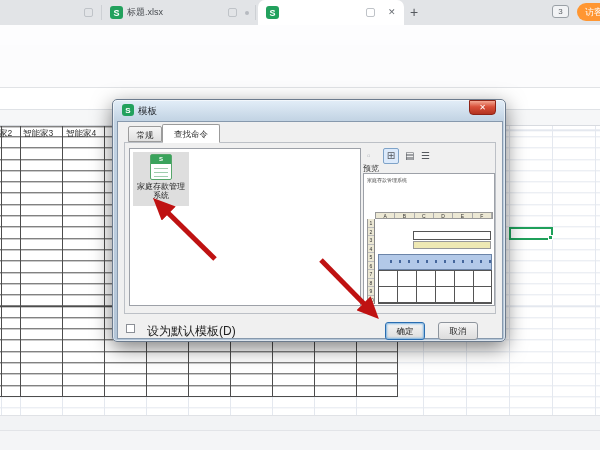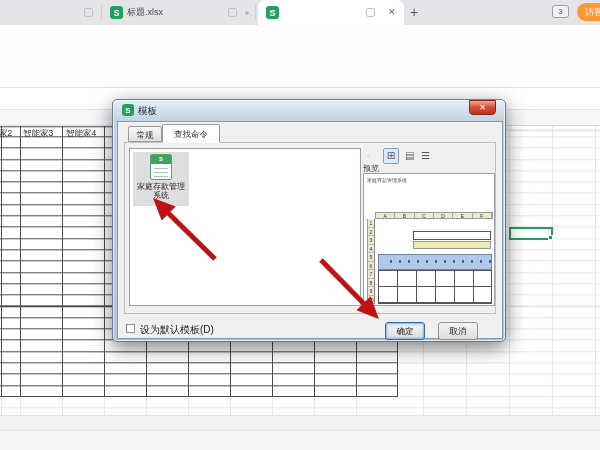--- a/index.html
+++ b/index.html
@@ -100,21 +100,21 @@
   .mini-rowhead { left:3px; top:45px; width:8px; height:85px; background:#ece8d4; border-left:1px solid #999; border-right:1px solid #888; }
   .mini-rowhead div { font-size:5px; color:#333; text-align:center; height:8.5px; line-height:8.5px; border-bottom:1px solid #bbb; }
   .mini-box { left:49px; top:57px; width:78px; height:9px; background:#fff; border:1px solid #555; }
   .mini-yellow { left:49px; top:67px; width:78px; height:8px; background:#efe9b4; border:1px solid #999; }
   .mini-blue { left:14px; top:80px; width:114px; height:16px; background:#b3c9e8; border:1px solid #6b84a8;
     background-image:repeating-linear-gradient(90deg,transparent 0 7px,#46679c 7px 9px); background-size:100% 3px; background-position:4px 5px; background-repeat:repeat-x; }
   .mini-grid { left:14px; top:80px; width:114px; height:50px; border:1px solid #555;
     background-image:repeating-linear-gradient(90deg,transparent 0 18px,#555 18px 19px),
       repeating-linear-gradient(180deg,transparent 0 15px,#555 15px 16px); }
   .chk { left:13px; top:224px; width:9px; height:9px; background:#fff; border:1px solid #8b8f96; }
-  .chklabel { left:27px; top:223px; font-size:10px; color:#222; }
+  .chklabel { left:34px; top:223px; font-size:12px; color:#222; }
   .dbtn { top:222px; width:40px; height:18px; font-size:8.5px; color:#222; text-align:center; line-height:17px;
     background:linear-gradient(180deg,#f5f5f5,#ddd); border:1px solid #8e959d; border-radius:3px; }
   .dbtn.focus { border:1px solid #2a6db0; box-shadow:0 0 2px 1px #7ab2e0 inset; }
 
   
   .tabbar { left:0; top:415px; width:600px; height:15px; background:#f2f3f5; border-top:1px solid #e0e2e6; }
   .statusbar { left:0; top:430px; width:600px; height:20px; background:#f4f5f7; border-top:1px solid #e2e4e8; }
 
   .arrowsvg { left:0; top:0; width:600px; height:450px; z-index:20; pointer-events:none; }
 </style>

